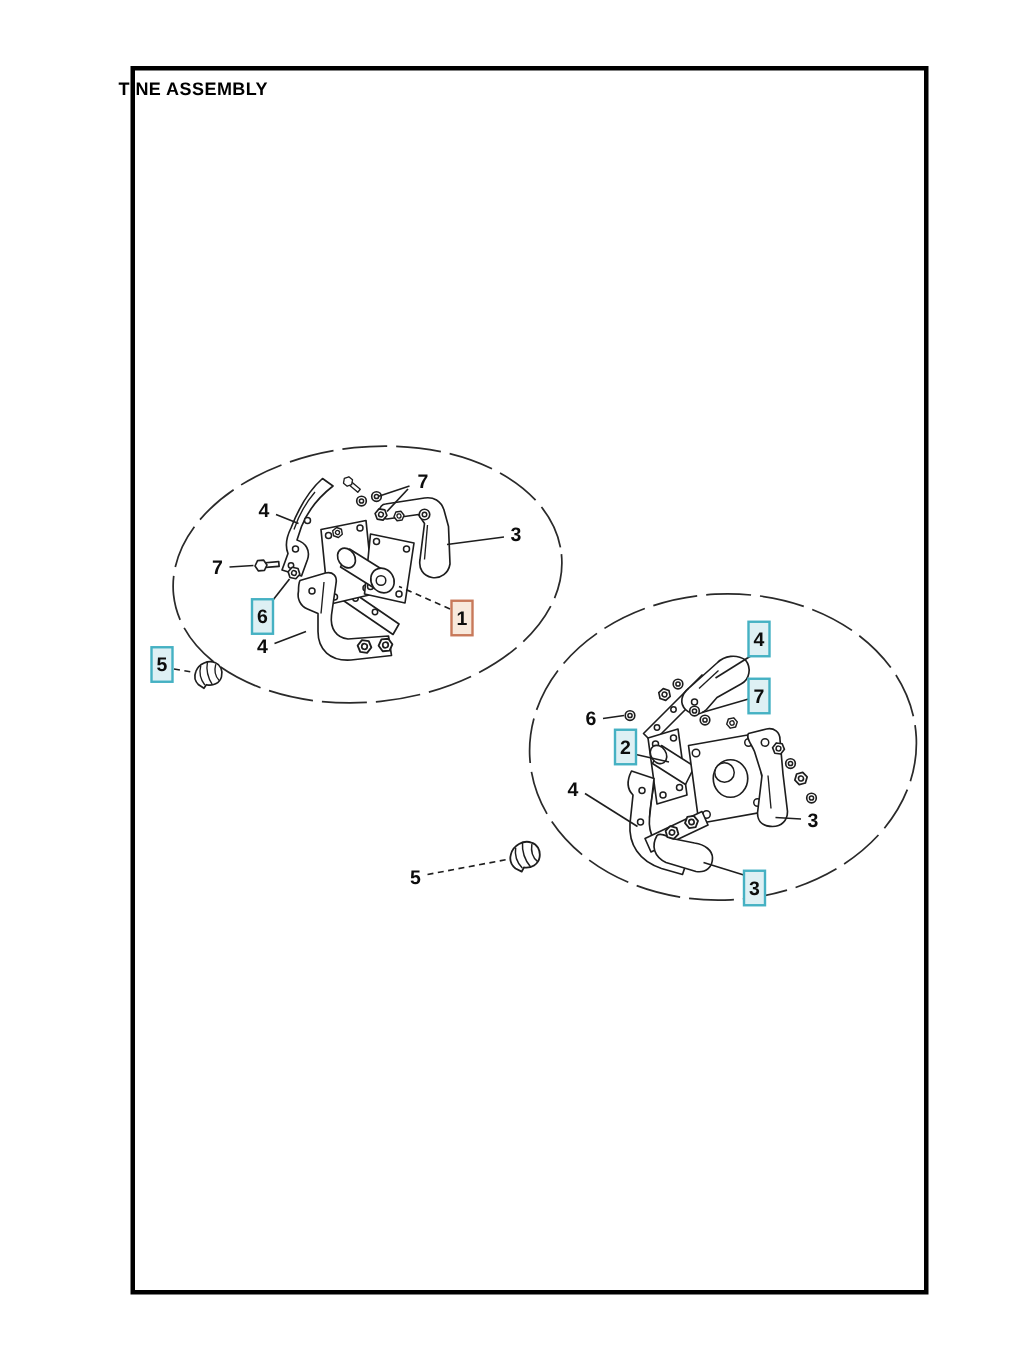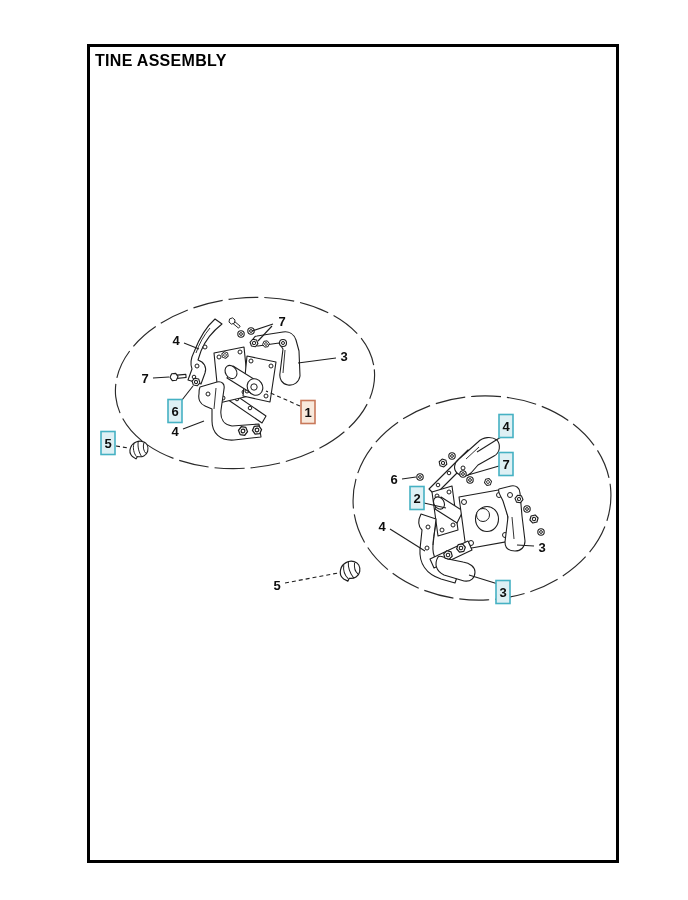--- a/index.html
+++ b/index.html
@@ -1,20 +1,20 @@
 <!DOCTYPE html>
 <html><head>
 <meta charset="utf-8">
 <style>
   html,body{margin:0;padding:0;background:#fff;}
   .page{position:relative;width:688px;height:900px;background:#ffffff;overflow:hidden;
         font-family:"Liberation Sans",sans-serif;}
   .frame{position:absolute;left:87px;top:44px;width:526px;height:813px;
          border:3px solid #000;background:#fff;}
-  .title{position:absolute;left:95px;top:52px;font-size:16px;font-weight:bold;
+  .title{position:absolute;left:79px;top:52px;font-size:12px;font-weight:bold;
          color:#000;letter-spacing:.3px;}
   svg{position:absolute;left:0;top:0;}
   .part{fill:#ffffff;stroke:#1e1e1e;stroke-width:1.1;stroke-linejoin:round;}
   .hole{fill:#ffffff;stroke:#1e1e1e;stroke-width:1;}
   .detail{fill:none;stroke:#1e1e1e;stroke-width:.9;}
   .balloon{fill:none;stroke:#2a2a2a;stroke-width:1.15;stroke-dasharray:30 6;}
   .callout-num{font-family:"Liberation Sans",sans-serif;font-weight:bold;
                font-size:13px;fill:#0d0d0d;}
 </style>
 </head>

